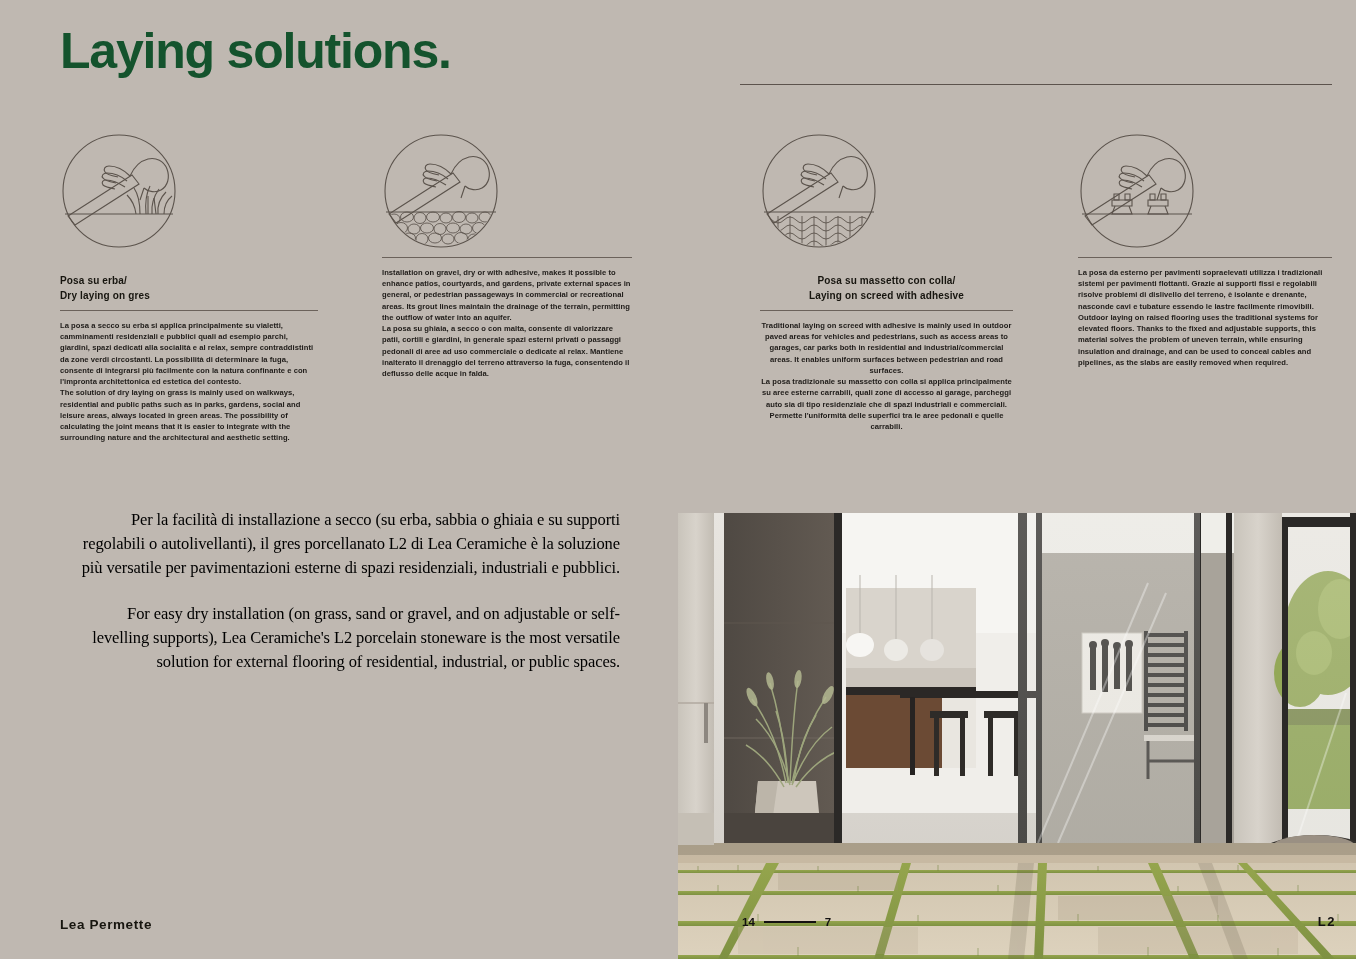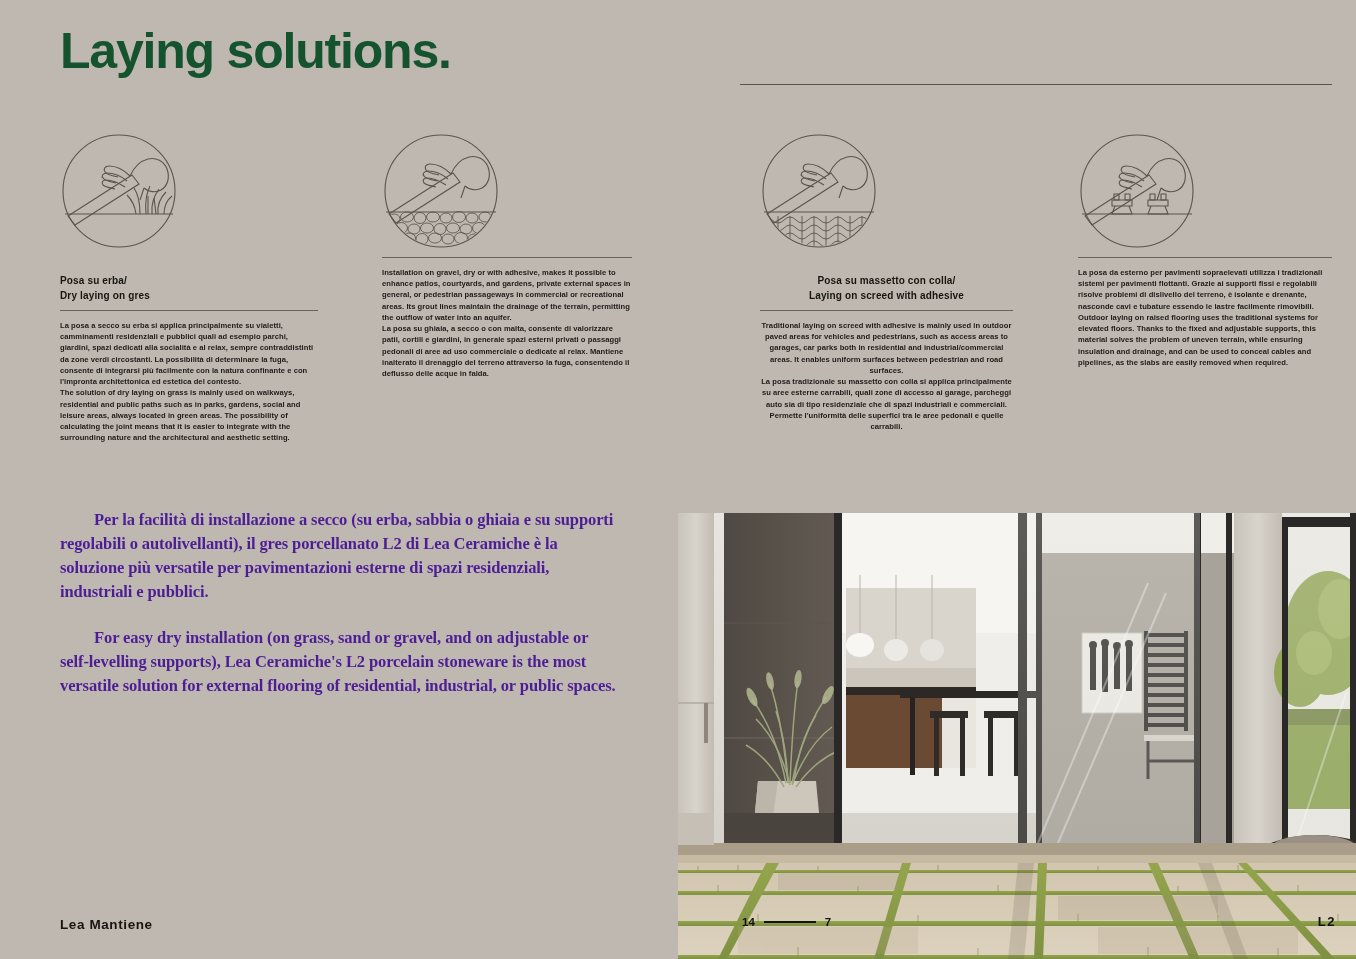--- a/index.html
+++ b/index.html
@@ -47,22 +47,22 @@
     font-size:7.6px;line-height:1.48;letter-spacing:.05px;
     font-weight:700;color:#1e1b18;
   }
   .col-body p{margin:0;}
   .col-body p + p{}
 
   
   .intro{
     position:absolute;left:60px;top:508px;width:560px;
     font-family:"Liberation Serif", serif;
-    font-size:16.5px;line-height:1.46;font-weight:700;
-    color:#4c1d95;letter-spacing:-.1px;
+    font-size:16.5px;line-height:1.46;font-weight:400;
+    color:#000000;letter-spacing:-.1px;text-align:right;
   }
   .intro p{margin:0;text-indent:34px;}
   .intro p + p{margin-top:22px;}
 
   
   .brand{
     position:absolute;left:60px;top:917px;
     font-size:13.5px;font-weight:700;letter-spacing:.6px;color:#17150f;
   }
 
@@ -255,21 +255,21 @@
       <p>La posa da esterno per pavimenti sopraelevati utilizza i tradizionali sistemi per pavimenti flottanti. Grazie ai supporti fissi e regolabili risolve problemi di dislivello del terreno, è isolante e drenante, nasconde cavi e tubature essendo le lastre facilmente rimovibili.</p>
       <p>Outdoor laying on raised flooring uses the traditional systems for elevated floors. Thanks to the fixed and adjustable supports, this material solves the problem of uneven terrain, while ensuring insulation and drainage, and can be used to conceal cables and pipelines, as the slabs are easily removed when required.</p>
     </div>
   </div>
 
   <div class="intro">
     <p>Per la facilità di installazione a secco (su erba, sabbia o ghiaia e su supporti regolabili o autolivellanti), il gres porcellanato L2 di Lea Ceramiche è la soluzione più versatile per pavimentazioni esterne di spazi residenziali, industriali e pubblici.</p>
     <p>For easy dry installation (on grass, sand or gravel, and on adjustable or self-levelling supports), Lea Ceramiche's L2 porcelain stoneware is the most versatile solution for external flooring of residential, industrial, or public spaces.</p>
   </div>
 
-  <div class="brand">Lea  Mantiene</div>
+  <div class="brand">Lea  Permette</div>
 
   <div class="photo">
     <svg viewBox="0 0 678 446" preserveAspectRatio="none" aria-hidden="true">
       <defs>
         <linearGradient id="sky" x1="0" y1="0" x2="0" y2="1">
           <stop offset="0" stop-color="#f2f0ec"></stop>
             <stop offset="1" stop-color="#dedbd4"></stop>
         </linearGradient>
         <linearGradient id="wallg" x1="0" y1="0" x2="0" y2="1">
           <stop offset="0" stop-color="#e8e5e0"></stop>

